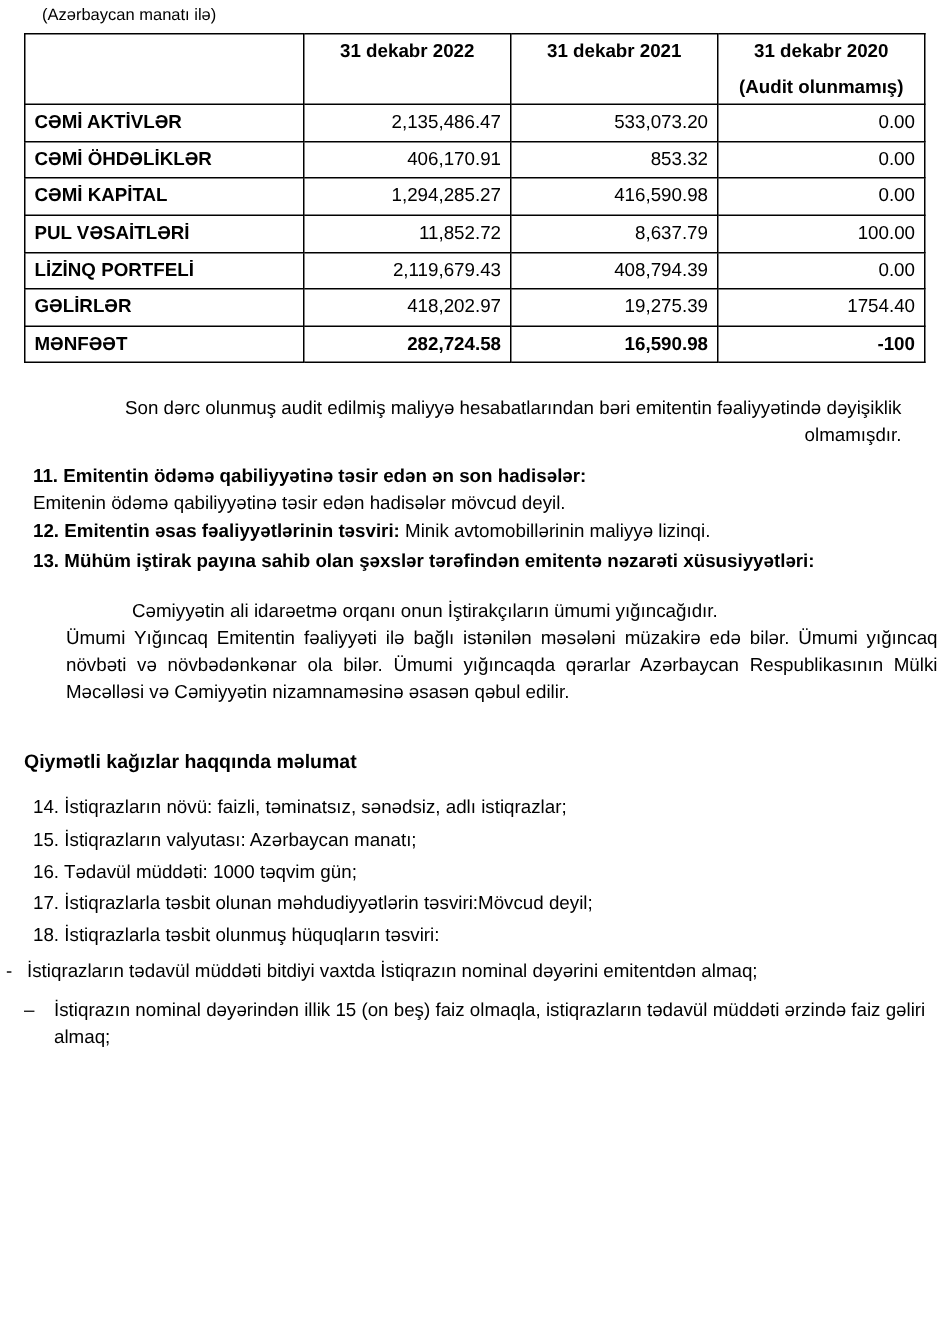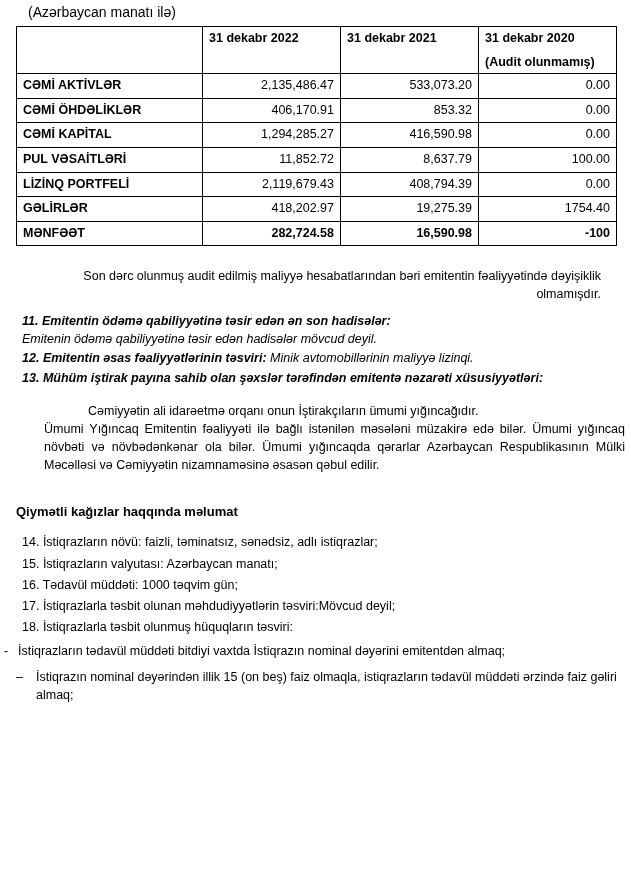--- a/index.html
+++ b/index.html
@@ -17,36 +17,36 @@
   }
   .page {
     position: relative;
     width: 631px;
     height: 888px;
     padding: 0;
     box-sizing: border-box;
   }
   .currency-note {
     margin: 4px 0 6px 28px;
-    font-size: 14px;
+    font-size: 11px;
   }
   table.fin {
     border-collapse: collapse;
     margin-left: 16px;
     width: 600px;
     table-layout: fixed;
   }
   table.fin td, table.fin th {
     border: 1px solid #000000;
     padding: 4px 6px;
     vertical-align: top;
     font-size: 12.5px;
   }
   table.fin th {
-    text-align: left;
+    text-align: center;
     font-weight: bold;
   }
   .col-label { width: 186px; }
   .col-num { width: 138px; }
   .num {
     text-align: right;
     font-variant-numeric: tabular-nums;
   }
   .rowlabel {
     font-weight: bold;
@@ -67,21 +67,20 @@
   }
   .para-indent {
     margin: 22px 0 0 0;
     padding-left: 66px;
     padding-right: 30px;
   }
   ol.numlist {
     list-style: none;
     margin: 10px 0 0 0;
     padding: 0;
-    font-style: italic;
   }
   ol.numlist li {
     margin: 0 0 2px 0;
     padding-left: 44px;
     text-indent: -22px;
     line-height: 1.42;
   }
   ol.numlist li .lead {
     font-weight: bold;
   }

